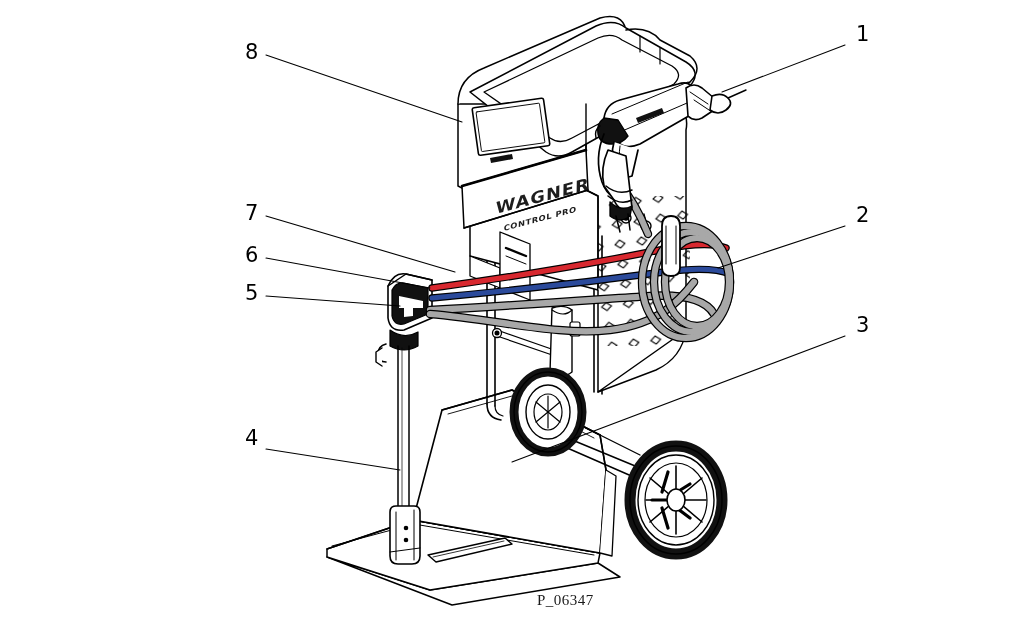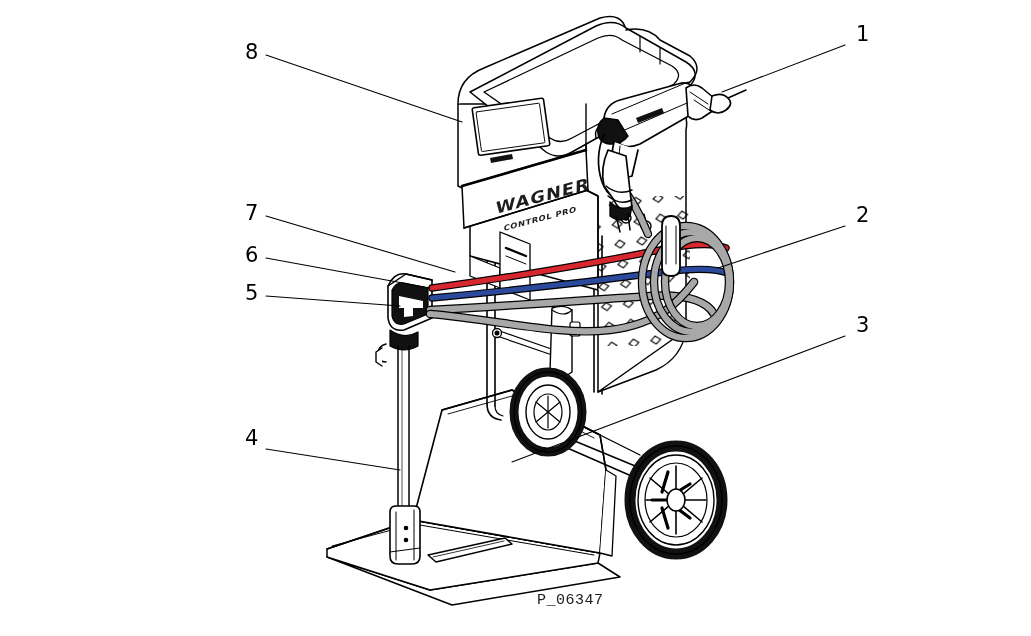--- a/index.html
+++ b/index.html
@@ -29,21 +29,21 @@
   .callout-num {
     position: absolute;
     font-family: "DejaVu Sans", "Liberation Sans", sans-serif;
     font-size: 21px;
     color: #000000;
     line-height: 1;
     user-select: none;
   }
   .caption-text {
     position: absolute;
-    font-family: Liberation Mono, monospace;
+    font-family: Liberation Serif, serif;
     font-size: 15px;
     color: #1a1a1a;
     letter-spacing: 0.5px;
     user-select: none;
   }
 </style>
 </head>
 <body>
 
 <div id="page">

